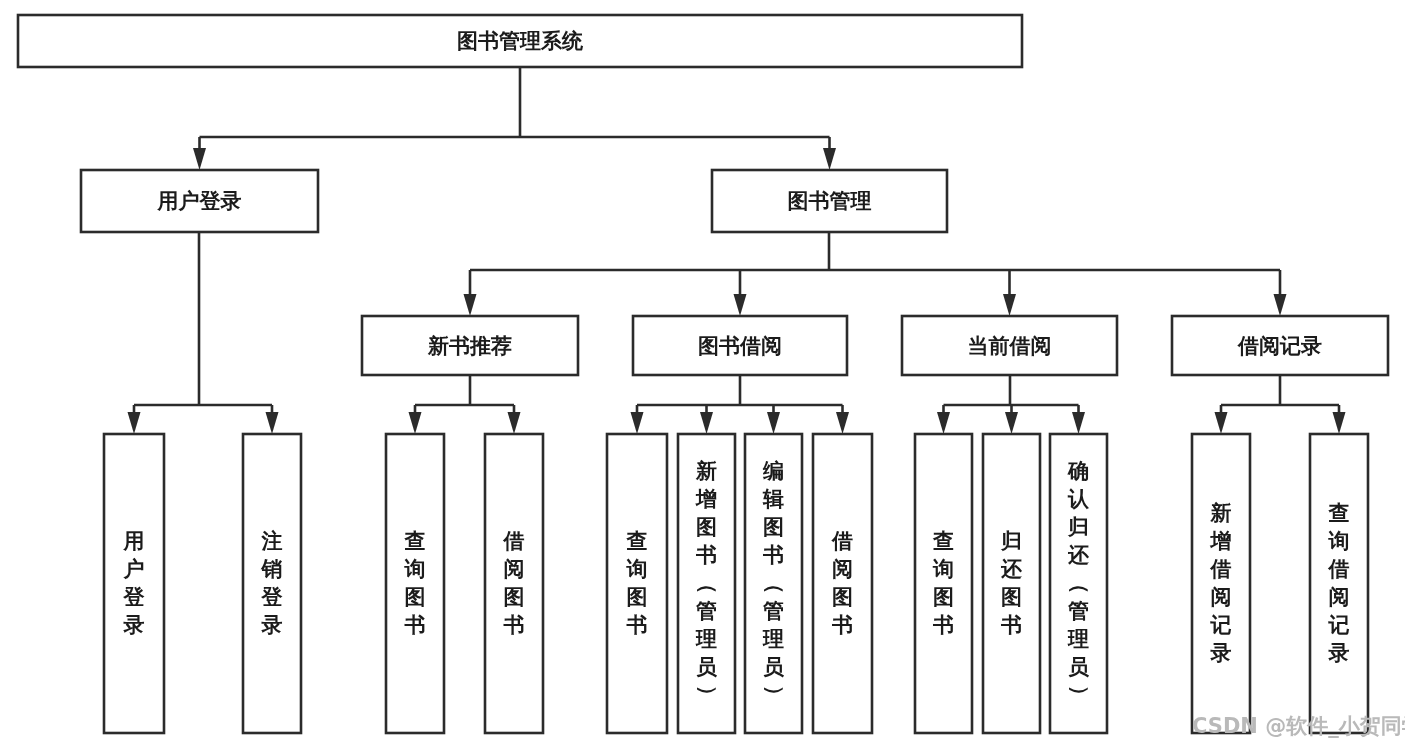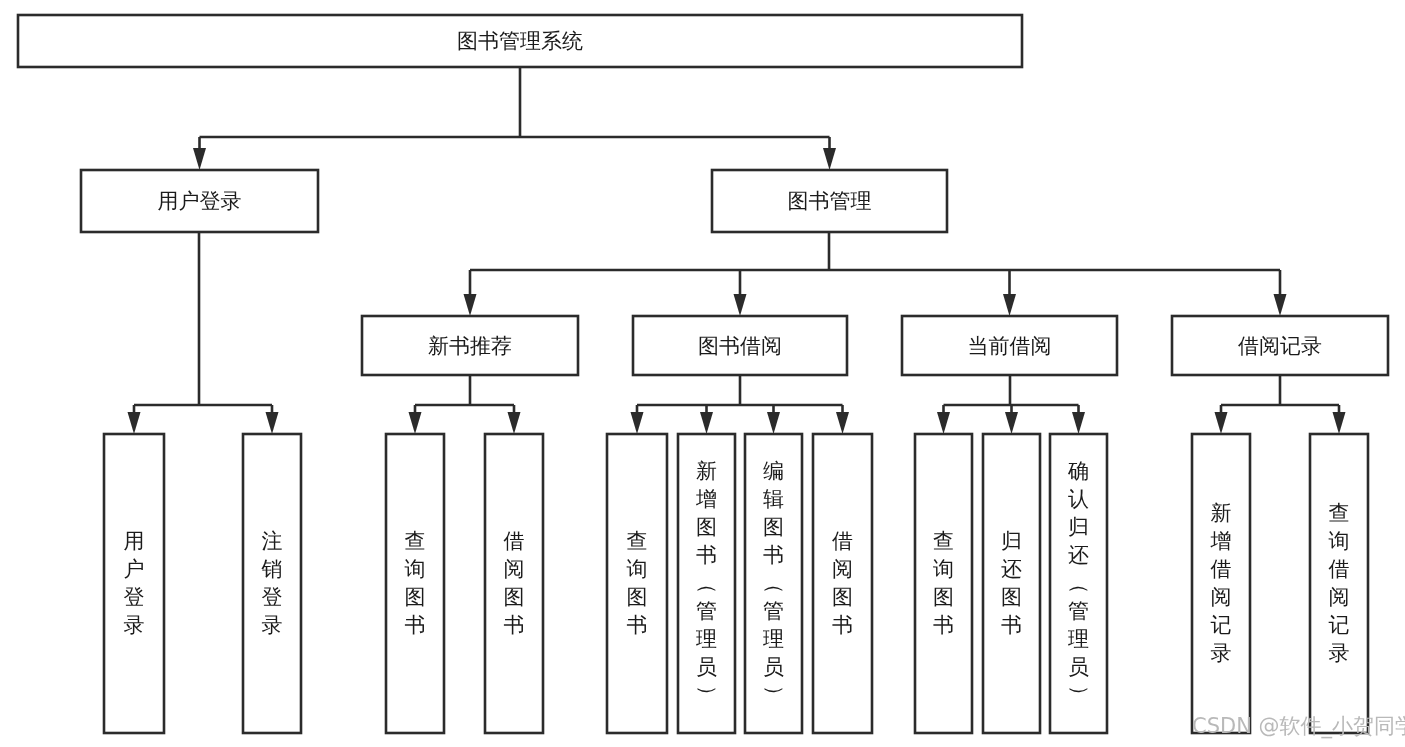--- a/index.html
+++ b/index.html
@@ -13,20 +13,21 @@
     height: 747px;
     font-family: "DejaVu Sans", "Liberation Sans", sans-serif;
     overflow: hidden;
     position: relative;
   }
   #diagram-root {
     position: relative;
     width: 1405px;
     height: 687px;
     background: #ec4899;
+    font-weight: bold;
   }
   svg#flowchart {
     display: block;
     width: 1405px;
     height: 747px;
     background: #ffffff;
   }
   .node-rect {
     fill: #ffffff;
     stroke: #2b2b2b;

